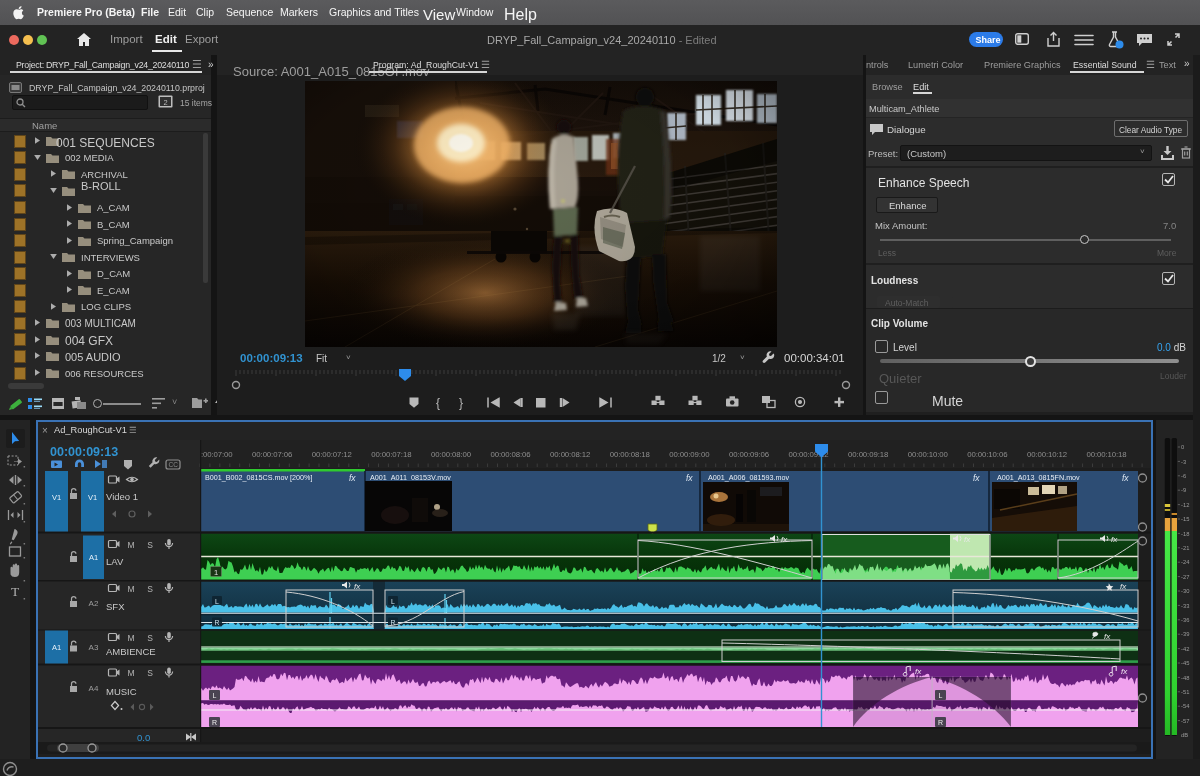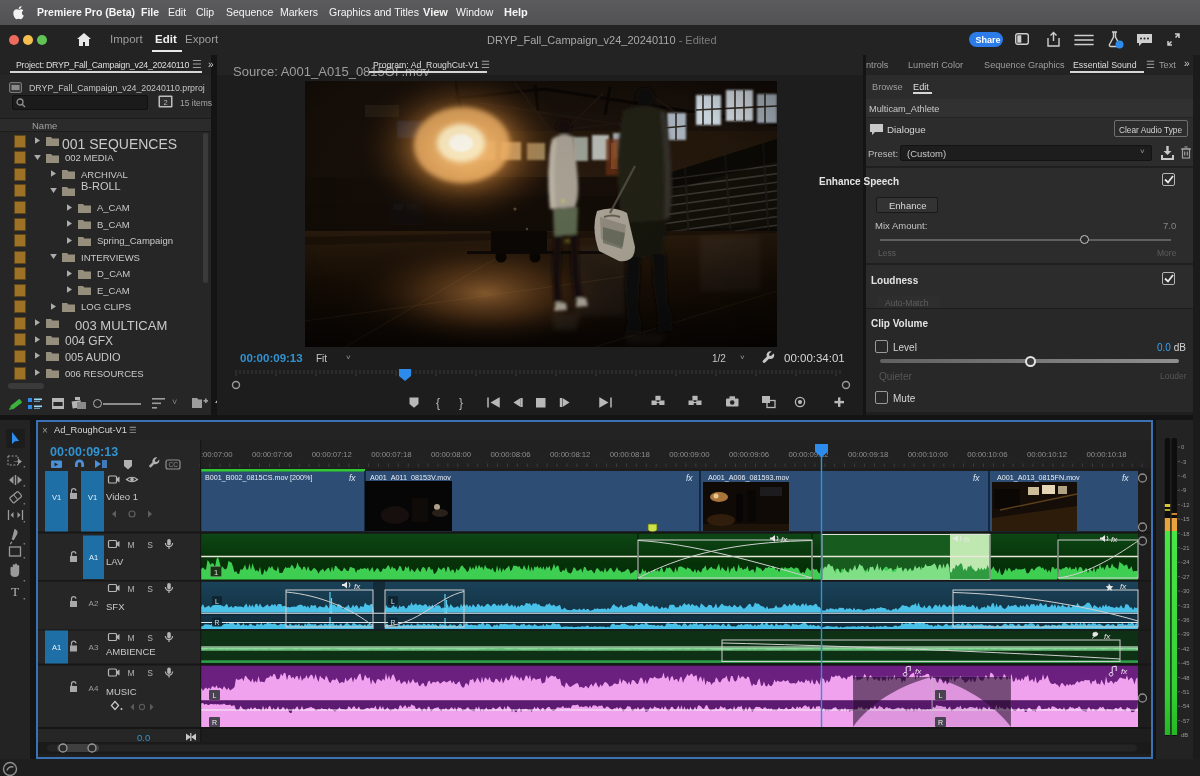--- a/index.html
+++ b/index.html
@@ -13,23 +13,23 @@
 <svg class="abs" style="left:12px;top:5px" width="14" height="16" viewBox="0 0 14 16">
       <path fill="#f2f2f2" d="M9.5 4.2c-.8 0-1.8.5-2.4.5-.6 0-1.5-.5-2.4-.5C3 4.2 1.3 5.6 1.3 8.3c0 2.8 2 5.9 3.2 5.9.6 0 1.4-.5 2.2-.5.8 0 1.5.5 2.2.5 1.2 0 2.6-2.4 2.9-3.6-1.1-.4-1.9-1.5-1.9-2.7 0-1.1.6-2 1.4-2.5-.6-.8-1.4-1.2-1.8-1.2zM9.4.9c-.7.1-1.6.6-2 1.2-.4.5-.8 1.3-.6 2.1.8 0 1.7-.5 2.1-1.1.4-.5.7-1.3.5-2.2z"></path>
     </svg>
 <div class="txt" style="left:37px;top:6px;font-size:10.5px;font-weight:700;color:#f5f5f5">Premiere Pro (Beta)</div>
 <div class="txt" style="left:141px;top:6px;font-size:10.5px;font-weight:700;color:#f5f5f5">File</div>
 <div class="txt" style="left:168px;top:6px;font-size:10.5px;font-weight:400;color:#f5f5f5">Edit</div>
 <div class="txt" style="left:196px;top:6px;font-size:10.5px;font-weight:400;color:#f5f5f5">Clip</div>
 <div class="txt" style="left:226px;top:6px;font-size:10.5px;font-weight:400;color:#f5f5f5">Sequence</div>
 <div class="txt" style="left:280px;top:6px;font-size:10.5px;font-weight:400;color:#f5f5f5">Markers</div>
 <div class="txt" style="left:329px;top:6px;font-size:10.5px;font-weight:400;color:#f5f5f5">Graphics and Titles</div>
-<div class="txt" style="left:423px;top:6px;font-size:11px;font-weight:700;color:#f5f5f5">View</div>
+<div class="txt" style="left:423px;top:6px;font-size:15px;font-weight:400;color:#f5f5f5">View</div>
 <div class="txt" style="left:456px;top:6px;font-size:10.5px;font-weight:400;color:#f5f5f5">Window</div>
-<div class="txt" style="left:504px;top:6px;font-size:11px;font-weight:700;color:#f5f5f5">Help</div>
+<div class="txt" style="left:504px;top:6px;font-size:16px;font-weight:400;color:#f5f5f5">Help</div>
 <div class="abs" style="left:0;top:25px;width:1200px;height:30px;background:#232323"></div>
 <div class="abs" style="left:9px;top:35px;width:10px;height:10px;border-radius:50%;background:#ec6a5e"></div>
 <div class="abs" style="left:23px;top:35px;width:10px;height:10px;border-radius:50%;background:#f5bf4f"></div>
 <div class="abs" style="left:37px;top:35px;width:10px;height:10px;border-radius:50%;background:#61c354"></div>
 <svg class="abs" style="left:76px;top:32px" width="16" height="15" viewBox="0 0 16 15">
       <path fill="#e8e8e8" d="M8 1 1 7h2v7h4v-4h2v4h4V7h2z"></path>
     </svg>
 <div class="txt" style="left:110px;top:33px;font-size:11.5px;color:#9d9d9d">Import</div>
 <div class="txt" style="left:155px;top:33px;font-size:11.5px;font-weight:700;color:#f0f0f0">Edit</div>
 <div class="abs" style="left:152px;top:50px;width:30px;height:2px;background:#e8e8e8"></div>
@@ -94,21 +94,21 @@
 <div class="txt" style="left:180px;top:98px;font-size:8.5px;color:#a5a5a5">15 items</div>
 <div class="abs" style="left:0;top:118px;width:211px;height:14px;background:#2b2b2b;border-bottom:1px solid #1c1c1c;border-top:1px solid #1c1c1c"></div>
 <div class="txt" style="left:32px;top:120px;font-size:9.5px;color:#a0a0a0">Name</div>
 <div class="abs" style="left:14px;top:134.8px;width:12px;height:13px;background:#9d7227;border:1px solid #5f451a"></div>
 <svg class="abs" style="left:35px;top:137.3px" width="5" height="7" viewBox="0 0 6 8">
       <path fill="#adadad" d="M0 0v8l6-4z"></path>
     </svg>
 <svg class="abs" style="left:46px;top:136.3px" width="13" height="10" viewBox="0 0 13 10">
       <path fill="#968e7d" d="M0 1h5l1.5 1.5H13V10H0z"></path>
     </svg>
-<div class="txt" style="left:62px;top:135.8px;font-size:14px;color:#c9c9c9">001 SEQUENCES</div>
+<div class="txt" style="left:56px;top:135.8px;font-size:12px;color:#c9c9c9">001 SEQUENCES</div>
 <div class="abs" style="left:14px;top:151.3px;width:12px;height:13px;background:#9d7227;border:1px solid #5f451a"></div>
 <svg class="abs" style="left:34px;top:154.8px" width="7" height="5" viewBox="0 0 8 6">
       <path fill="#adadad" d="M0 0h8L4 6z"></path>
     </svg>
 <svg class="abs" style="left:46px;top:152.8px" width="13" height="10" viewBox="0 0 13 10">
       <path fill="#968e7d" d="M0 1h5l1.5 1.5H13V10H0z"></path>
     </svg>
 <div class="txt" style="left:65px;top:152.3px;font-size:9.5px;color:#c9c9c9">002 MEDIA</div>
 <div class="abs" style="left:14px;top:167.9px;width:12px;height:13px;background:#9d7227;border:1px solid #5f451a"></div>
 <svg class="abs" style="left:51px;top:170.4px" width="5" height="7" viewBox="0 0 6 8">
@@ -182,21 +182,21 @@
       <path fill="#968e7d" d="M0 1h5l1.5 1.5H13V10H0z"></path>
     </svg>
 <div class="txt" style="left:81px;top:301.3px;font-size:9.5px;color:#c9c9c9">LOG CLIPS</div>
 <div class="abs" style="left:14px;top:316.8px;width:12px;height:13px;background:#9d7227;border:1px solid #5f451a"></div>
 <svg class="abs" style="left:35px;top:319.3px" width="5" height="7" viewBox="0 0 6 8">
       <path fill="#adadad" d="M0 0v8l6-4z"></path>
     </svg>
 <svg class="abs" style="left:46px;top:318.3px" width="13" height="10" viewBox="0 0 13 10">
       <path fill="#968e7d" d="M0 1h5l1.5 1.5H13V10H0z"></path>
     </svg>
-<div class="txt" style="left:75px;top:317.8px;font-size:13px;color:#c9c9c9">003 MULTICAM</div>
+<div class="txt" style="left:65px;top:317.8px;font-size:10px;color:#c9c9c9">003 MULTICAM</div>
 <div class="abs" style="left:14px;top:333.4px;width:12px;height:13px;background:#9d7227;border:1px solid #5f451a"></div>
 <svg class="abs" style="left:35px;top:335.9px" width="5" height="7" viewBox="0 0 6 8">
       <path fill="#adadad" d="M0 0v8l6-4z"></path>
     </svg>
 <svg class="abs" style="left:46px;top:334.9px" width="13" height="10" viewBox="0 0 13 10">
       <path fill="#968e7d" d="M0 1h5l1.5 1.5H13V10H0z"></path>
     </svg>
 <div class="txt" style="left:65px;top:334.4px;font-size:12px;color:#c9c9c9">004 GFX</div>
 <div class="abs" style="left:14px;top:349.9px;width:12px;height:13px;background:#9d7227;border:1px solid #5f451a"></div>
 <svg class="abs" style="left:35px;top:352.4px" width="5" height="7" viewBox="0 0 6 8">
@@ -653,21 +653,21 @@
       <g fill="#b8b8b8">
         <rect x="834.5" y="400.9" width="9.5" height="2.4"></rect>
         <rect x="838" y="397.4" width="2.4" height="9.5"></rect>
       </g>
     </svg>
 <div class="abs" style="left:866px;top:55px;width:327px;height:360px;background:#2c2c2c"></div>
 <div class="abs" style="left:866px;top:55px;width:327px;height:20px;background:#232323"></div>
 <div class="abs" style="left:1193px;top:55px;width:7px;height:721px;background:#1b1b1b"></div>
 <div class="txt" style="left:866px;top:60px;font-size:9.2px;color:#9d9d9d">ntrols</div>
 <div class="txt" style="left:908px;top:60px;font-size:9.2px;color:#9d9d9d">Lumetri Color</div>
-<div class="txt" style="left:984px;top:60px;font-size:9.2px;color:#9d9d9d">Sequence Graphics</div>
+<div class="txt" style="left:984px;top:60px;font-size:9.2px;color:#9d9d9d">Premiere Graphics</div>
 <div class="txt" style="left:1073px;top:60px;font-size:8.8px;color:#dedede">Essential Sound</div>
   </div>
 <div class="abs" style="left:1070px;top:71px;width:74px;height:2px;background:#d6d6d6"></div>
 <div class="txt" style="left:1146px;top:59px;font-size:10px;color:#9d9d9d">☰</div>
 <div class="txt" style="left:1159px;top:60px;font-size:9.2px;color:#9d9d9d">Text</div>
 <div class="txt" style="left:1184px;top:58px;font-size:10px;color:#cfcfcf">»</div>
 <div class="txt" style="left:872px;top:82px;font-size:9.2px;color:#9d9d9d">Browse</div>
 <div class="txt" style="left:913px;top:82px;font-size:9.2px;color:#dedede">Edit</div>
 <div class="abs" style="left:913px;top:92px;width:19px;height:2px;background:#d6d6d6"></div>
 <div class="abs" style="left:866px;top:99px;width:327px;height:19px;background:#313131;border-bottom:1px solid #242424"></div>
@@ -691,21 +691,21 @@
 <svg class="abs" style="left:1181px;top:146px" width="10" height="13" viewBox="0 0 10 13">
     <g fill="none" stroke="#9d9d9d" stroke-width="1.2">
       <rect x="1.5" y="3" width="7" height="9"></rect>
       <line x1="0" y1="3" x2="10" y2="3"></line>
       <line x1="3.5" y1="1" x2="6.5" y2="1"></line>
       <line x1="3.7" y1="5.5" x2="3.7" y2="9.5"></line>
       <line x1="6.3" y1="5.5" x2="6.3" y2="9.5"></line>
     </g>
   </svg>
 <div class="abs" style="left:866px;top:166px;width:327px;height:2px;background:#1f1f1f"></div>
-<div class="txt" style="left:819px;top:176px;font-size:10px;font-weight:700;color:#e3e3e3">Enhance Speech</div>
+<div class="txt" style="left:878px;top:176px;font-size:12px;font-weight:400;color:#e3e3e3">Enhance Speech</div>
 <div class="abs" style="left:1162px;top:173px;width:13px;height:13px;background:#2c2c2c;border:1.5px solid #b5b5b5;border-radius:2px"></div>
 <svg class="abs" style="left:1164px;top:175px" width="10" height="9" viewBox="0 0 10 9">
     <path fill="none" stroke="#e8e8e8" stroke-width="1.8" d="M1 4.5 4 7.5 9 1"></path>
   </svg>
 <div class="abs" style="left:876px;top:197px;width:62px;height:16px;background:#333;border:1px solid #191919;border-radius:2px"></div>
 <div class="txt" style="left:889px;top:200px;font-size:9.5px;color:#d9d9d9">Enhance</div>
 <div class="txt" style="left:875px;top:220px;font-size:9.5px;color:#c3c3c3">Mix Amount:</div>
 <div class="txt" style="left:1163px;top:220px;font-size:9.5px;color:#858585">7.0</div>
 <div class="abs" style="left:880px;top:239px;width:291px;height:1.5px;background:#5f5f5f"></div>
 <div class="abs" style="left:1080px;top:235px;width:9px;height:9px;border-radius:50%;background:#2a2a2a;border:1.5px solid #c9c9c9"></div>
@@ -720,24 +720,24 @@
 <div class="abs" style="left:877px;top:296px;width:63px;height:12px;background:#2f2f2f;border-radius:2px;opacity:0.75"></div>
 <div class="txt" style="left:885px;top:298px;font-size:8.5px;color:#6a6a6a;opacity:0.8">Auto-Match</div>
 <div class="abs" style="left:952px;top:297px;width:48px;height:11px;background:#2e2e2e;border-radius:2px;opacity:0.55"></div>
 <div class="abs" style="left:866px;top:308px;width:327px;height:104px;background:#282828;border-top:1px solid #1c1c1c"></div>
 <div class="txt" style="left:871px;top:318px;font-size:10px;font-weight:700;color:#e3e3e3">Clip Volume</div>
 <div class="abs" style="left:875px;top:340px;width:13px;height:13px;background:#282828;border:1.5px solid #9a9a9a;border-radius:2px"></div>
 <div class="txt" style="left:893px;top:342px;font-size:10px;color:#d5d5d5">Level</div>
 <div class="txt" style="left:1157px;top:342px;font-size:10px;color:#35a3f0">0.0 <span style="color:#d5d5d5">dB</span></div>
 <div class="abs" style="left:880px;top:359px;width:299px;height:4px;border-radius:2px;background:linear-gradient(90deg,#606060,#8f8f8f)"></div>
 <div class="abs" style="left:1025px;top:355.5px;width:11px;height:11px;border-radius:50%;background:#3c3c3c;border:2px solid #e3e3e3"></div>
-<div class="txt" style="left:879px;top:371px;font-size:10px;color:#575757">Quieter</div>
+<div class="txt" style="left:879px;top:371px;font-size:13px;color:#575757">Quieter</div>
 <div class="txt" style="left:1160px;top:371px;font-size:8.5px;color:#575757">Louder</div>
 <div class="abs" style="left:875px;top:391px;width:13px;height:13px;background:#282828;border:1.5px solid #9a9a9a;border-radius:2px"></div>
-<div class="txt" style="left:893px;top:393px;font-size:10px;color:#d5d5d5">Mute</div>
+<div class="txt" style="left:932px;top:393px;font-size:14px;color:#d5d5d5">Mute</div>
 <div class="abs" style="left:866px;top:412px;width:327px;height:3px;background:#1f1f1f"></div>
 <div class="abs" style="left:0;top:420px;width:30px;height:339px;background:#232323"></div>
 <svg class="abs" style="left:0;top:0" width="30" height="776" viewBox="0 0 30 776">
     <rect x="6" y="429" width="19" height="19" rx="2" fill="#1c1c1c"></rect>
     <path d="M12 432 v12 l3-2.8 4.2-.2 z" fill="#2d8ceb"></path>
     <g stroke="#9a9a9a" stroke-width="1" fill="none" stroke-dasharray="2 1.6">
       <rect x="8" y="456" width="10" height="9"></rect>
     </g>
     <path d="M15 458.5 v4 h4 v-2.8 l4 3 -4 3 v-2.8 h-4 z" fill="#9a9a9a" transform="translate(-1,-1.2)"></path>
     <g fill="#9a9a9a">

